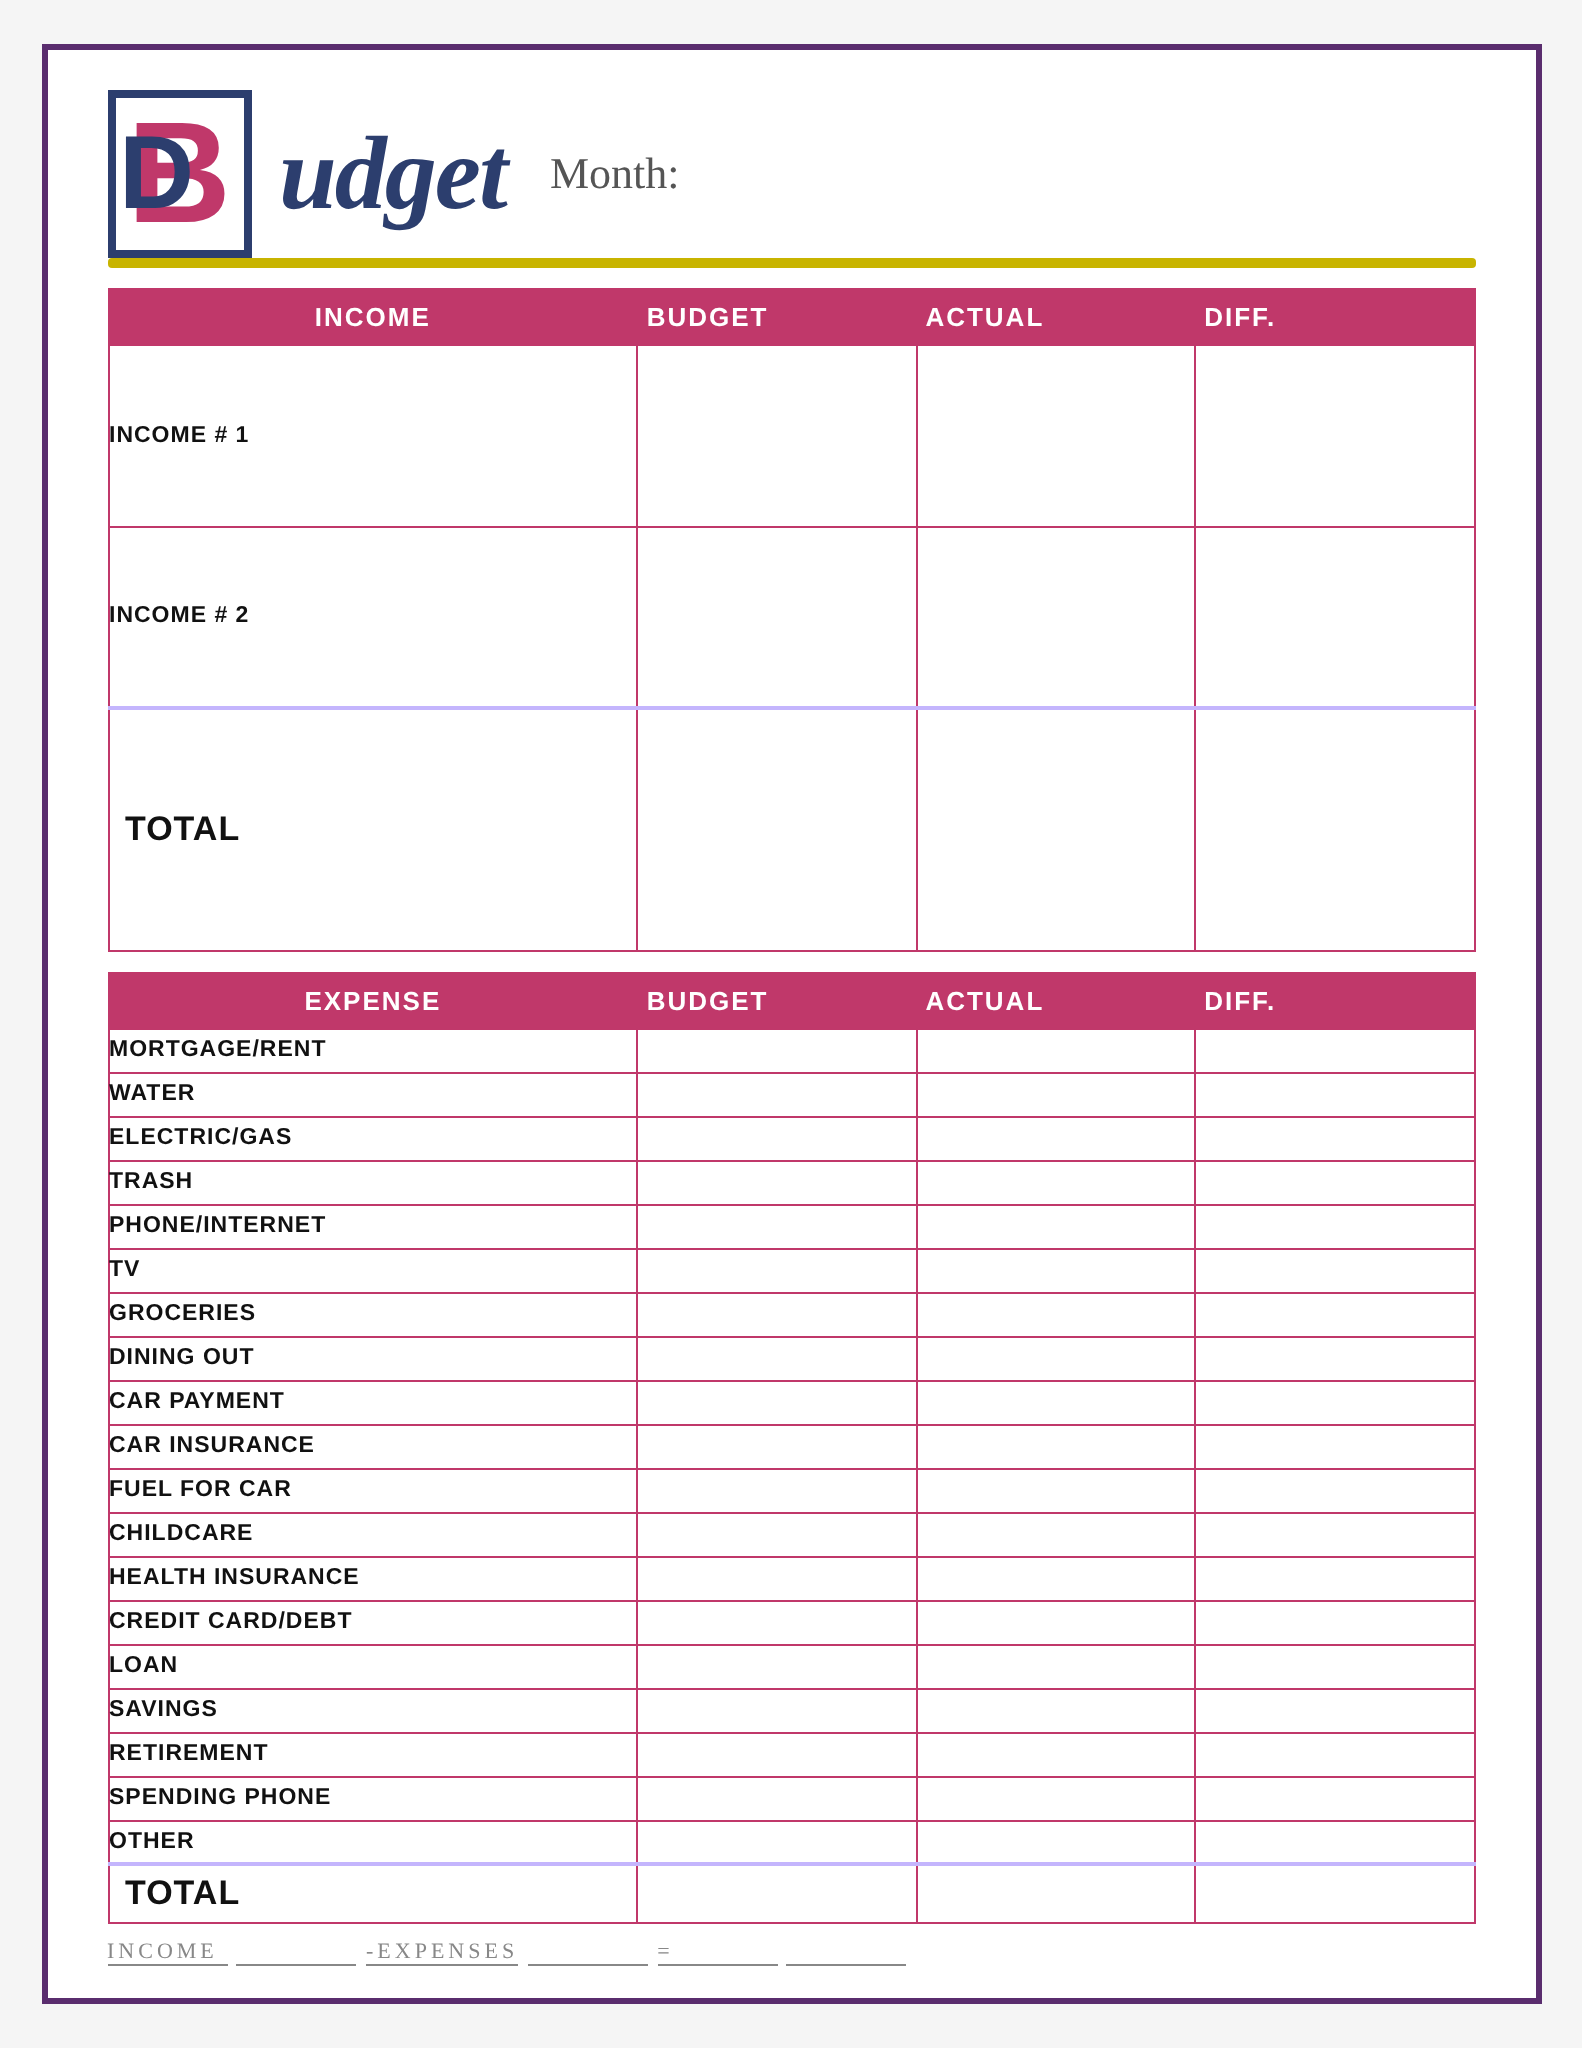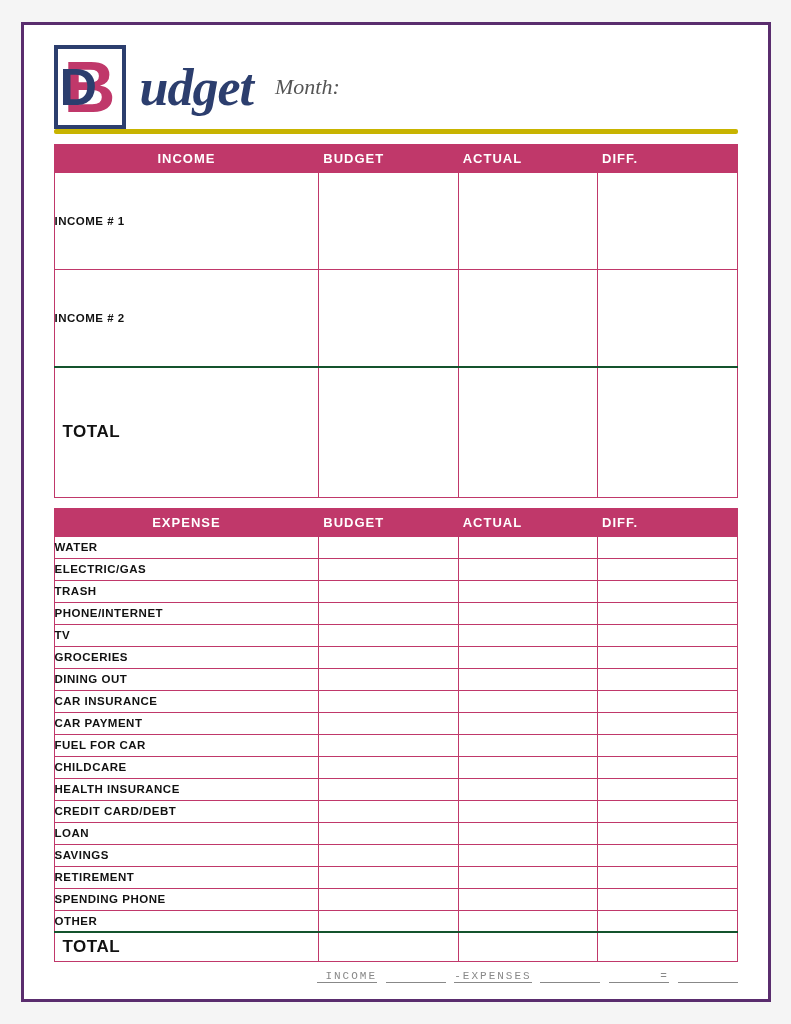--- a/index.html
+++ b/index.html
@@ -60,21 +60,20 @@
       font-family: 'Georgia', serif;
       font-style: italic;
       font-weight: 700;
       margin-left: 6px;
       letter-spacing: -1px;
     }
     .month-label {
       font-size: 22px;
       color: #555;
       margin-left: 14px;
-      font-style: italic;
       font-family: 'Georgia', serif;
     }
     .gold-line {
       height: 5px;
       background: #c8b400;
       border-radius: 2px;
       margin-bottom: 10px;
     }
     
     .budget-table {
@@ -110,29 +109,29 @@
     }
     .value-col {
       width: 20%;
       height: 22px;
     }
     .total-row td {
       font-size: 17px;
       font-weight: 900;
       font-family: 'Arial Black', Arial, sans-serif;
       padding: 4px 8px;
-      border-top: 2px solid #14532d;
+      border-top: 2px solid #c4b5fd;
     }
     .footer-formula {
-      text-align: right;
+      text-align: left;
       font-size: 11px;
       color: #888;
       letter-spacing: 2px;
       margin-top: 8px;
-      font-family: Liberation Mono, monospace;
+      font-family: Liberation Serif, serif;
     }
     .footer-formula span {
       border-bottom: 1px solid #888;
       display: inline-block;
       min-width: 60px;
     }
   </style>
 </head>
 <body>
 
@@ -183,20 +182,26 @@
     <thead>
       <tr class="header-row">
         <th>EXPENSE</th>
         <th>BUDGET</th>
         <th>ACTUAL</th>
         <th>DIFF.</th>
       </tr>
     </thead>
     <tbody id="expense-tbody">
 
+    <tr>
+      <td class="category-col">MORTGAGE/RENT</td>
+      <td class="value-col"></td>
+      <td class="value-col"></td>
+      <td class="value-col"></td>
+    </tr>
         <tr>
       <td class="category-col">WATER</td>
       <td class="value-col"></td>
       <td class="value-col"></td>
       <td class="value-col"></td>
     </tr>
         <tr>
       <td class="category-col">ELECTRIC/GAS</td>
       <td class="value-col"></td>
       <td class="value-col"></td>
@@ -226,27 +231,27 @@
       <td class="value-col"></td>
       <td class="value-col"></td>
     </tr>
         <tr>
       <td class="category-col">DINING OUT</td>
       <td class="value-col"></td>
       <td class="value-col"></td>
       <td class="value-col"></td>
     </tr>
         <tr>
+      <td class="category-col">CAR PAYMENT</td>
+      <td class="value-col"></td>
+      <td class="value-col"></td>
+      <td class="value-col"></td>
+    </tr>
+        <tr>
       <td class="category-col">CAR INSURANCE</td>
-      <td class="value-col"></td>
-      <td class="value-col"></td>
-      <td class="value-col"></td>
-    </tr>
-        <tr>
-      <td class="category-col">CAR PAYMENT</td>
       <td class="value-col"></td>
       <td class="value-col"></td>
       <td class="value-col"></td>
     </tr>
         <tr>
       <td class="category-col">FUEL FOR CAR</td>
       <td class="value-col"></td>
       <td class="value-col"></td>
       <td class="value-col"></td>
     </tr>

